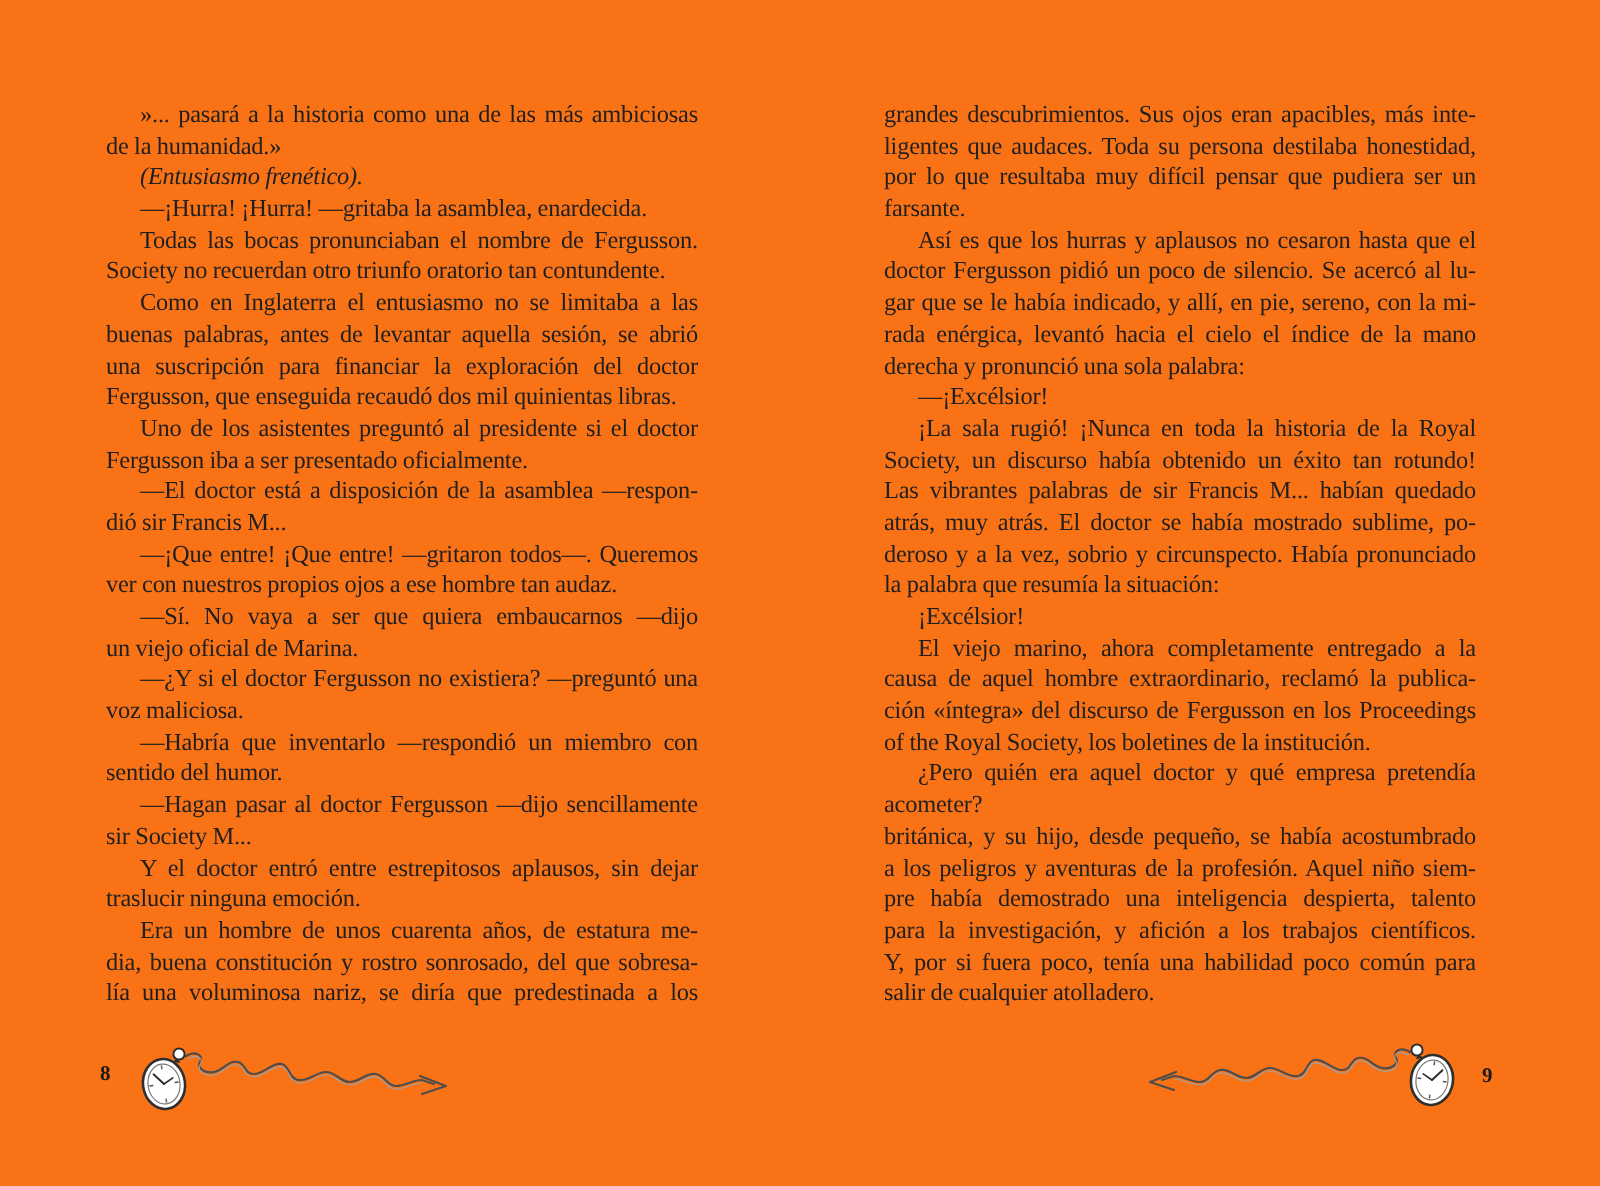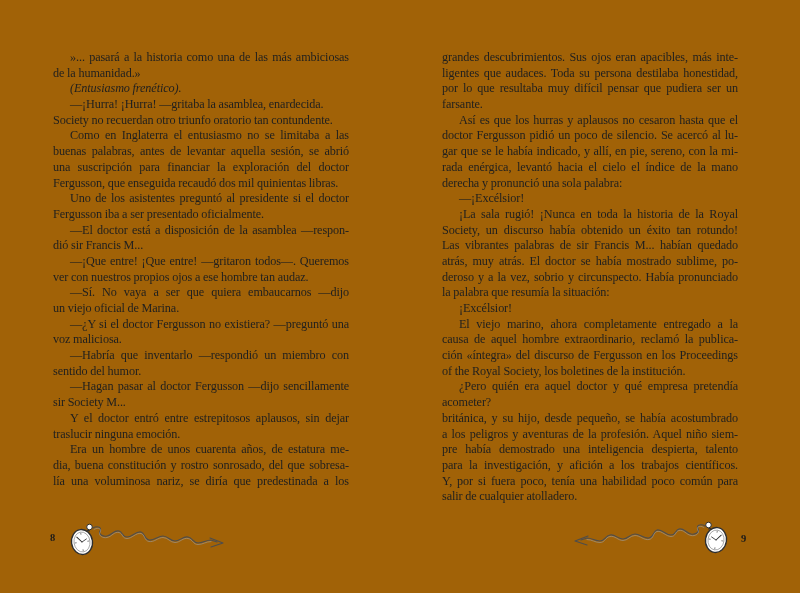--- a/index.html
+++ b/index.html
@@ -1,21 +1,21 @@
 <!DOCTYPE html>
 <html><head>
 <meta charset="utf-8">
 <style>
   html,body{margin:0;padding:0;background:#ffffff;}
   body{
     width:800px;height:593px;position:relative;overflow:hidden;
     font-family:"Liberation Serif","DejaVu Serif",serif;
     color:#1f1f1f;
   }
-  .page{position:absolute;top:0;width:400px;height:593px;background:#a16207;}
+  .page{position:absolute;top:0;width:400px;height:593px;background:#f97316;}
   #page-left{left:0;}
   #page-right{left:400px;}
   .text-block{
     position:absolute;top:50px;width:296px;
     font-size:12.2px;line-height:15.7px;letter-spacing:-0.1px;word-spacing:-0.2px;
   }
   #page-left .text-block{left:53px;}
   #page-right .text-block{left:42px;}
   .line{height:15.7px;overflow:hidden;text-align:justify;text-align-last:justify;}
   .line.last{text-align-last:left;white-space:nowrap;}
@@ -30,20 +30,21 @@
 </style>
 </head>
 <body>
 
 <div id="page-left" class="page">
   <div class="text-block">
       <div class="line indent">»... pasará a la historia como una de las más ambiciosas</div>
       <div class="line last">de la humanidad.»</div>
       <div class="line indent last italic">(Entusiasmo frenético).</div>
       <div class="line indent last">—¡Hurra! ¡Hurra! —gritaba la asamblea, enardecida.</div>
+      <div class="line indent">Todas las bocas pronunciaban el nombre de Fergusson.</div>
       <div class="line last">Society no recuerdan otro triunfo oratorio tan contundente.</div>
       <div class="line indent">Como en Inglaterra el entusiasmo no se limitaba a las</div>
       <div class="line">buenas palabras, antes de levantar aquella sesión, se abrió</div>
       <div class="line">una suscripción para financiar la exploración del doctor</div>
       <div class="line last">Fergusson, que enseguida recaudó dos mil quinientas libras.</div>
       <div class="line indent">Uno de los asistentes preguntó al presidente si el doctor</div>
       <div class="line last">Fergusson iba a ser presentado oficialmente.</div>
       <div class="line indent">—El doctor está a disposición de la asamblea —respon-</div>
       <div class="line last">dió sir Francis M...</div>
       <div class="line indent">—¡Que entre! ¡Que entre! —gritaron todos—. Queremos</div>

